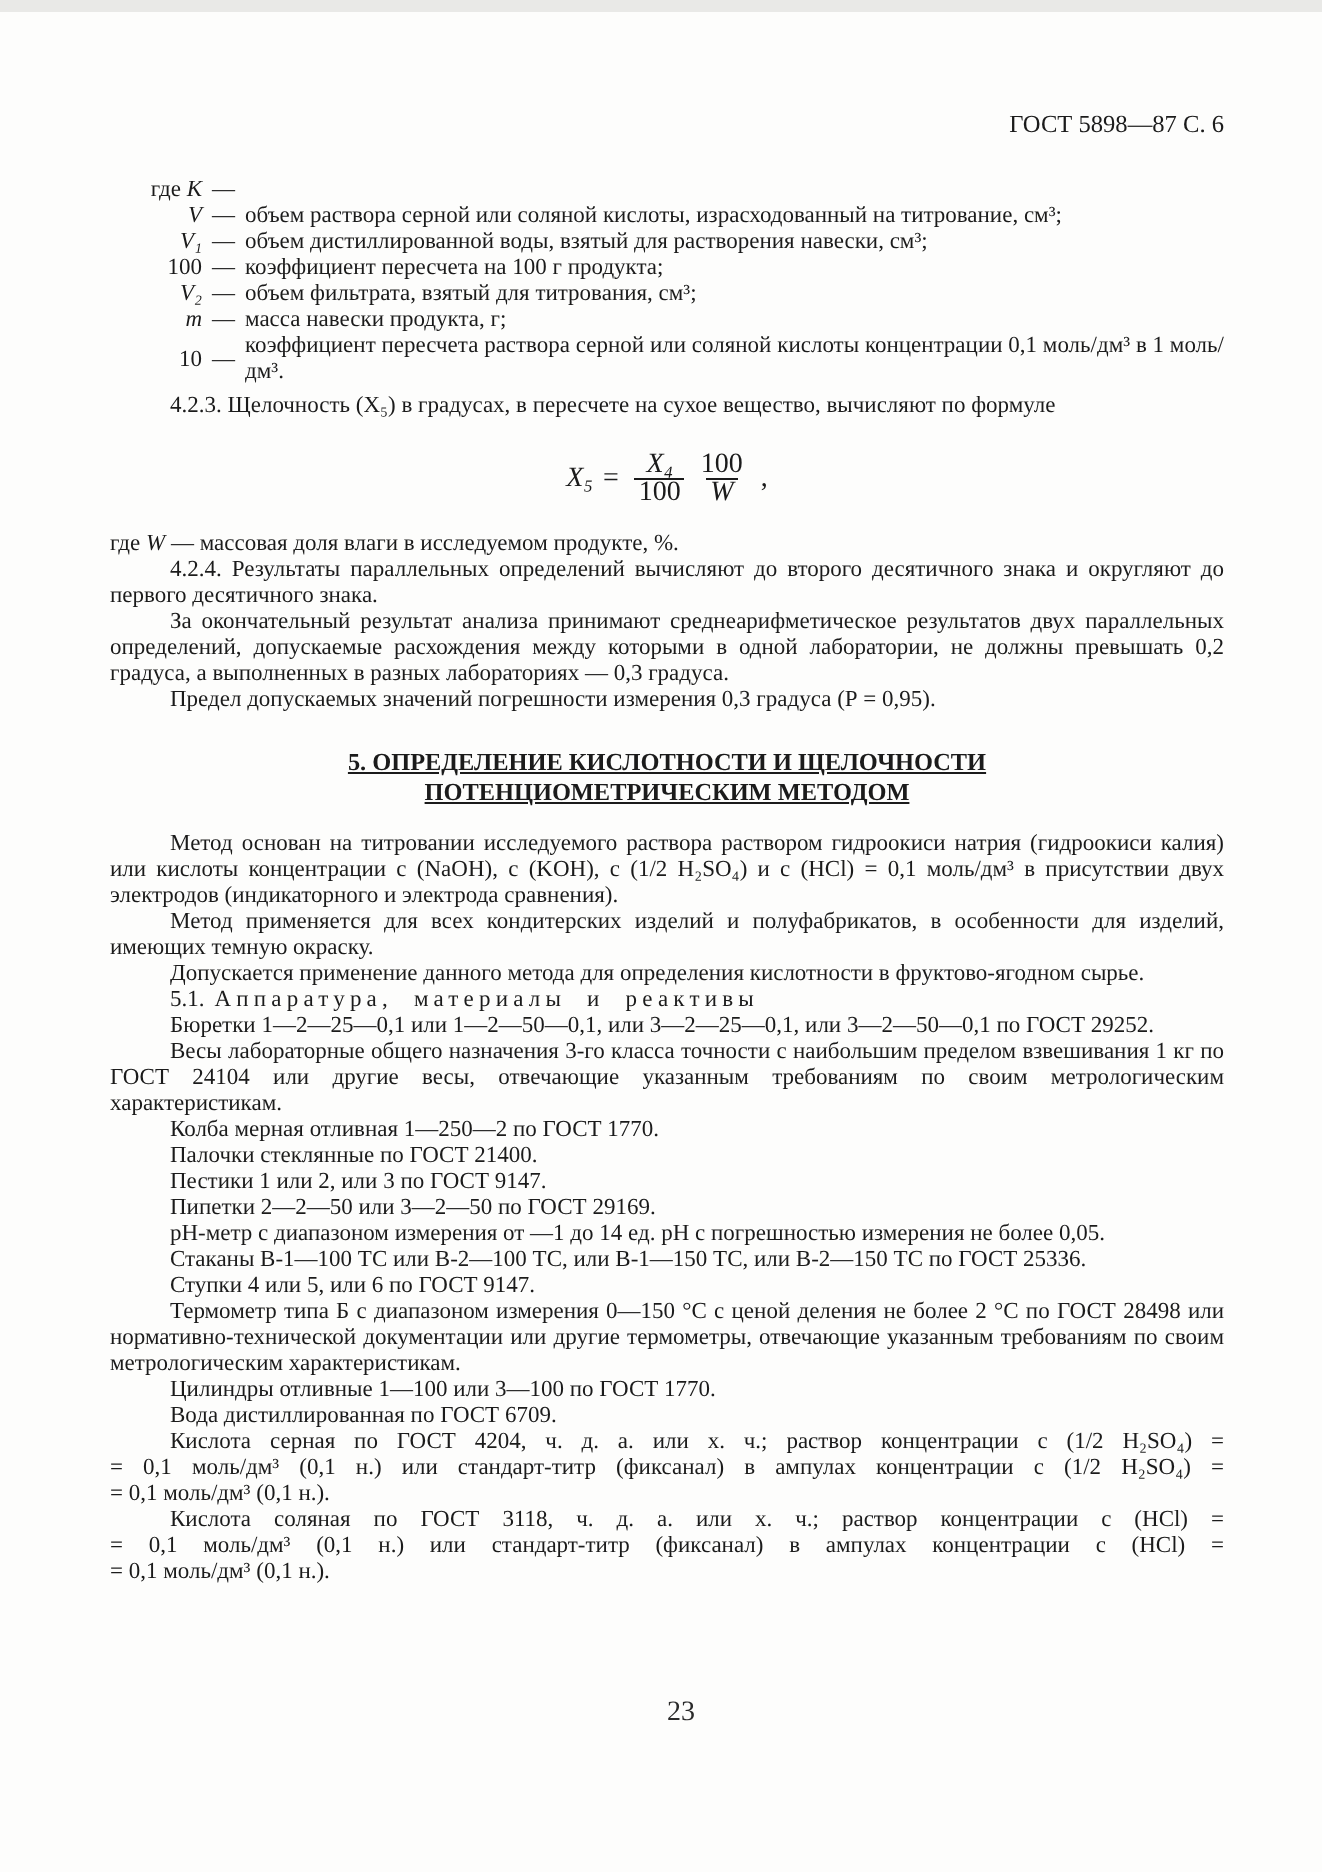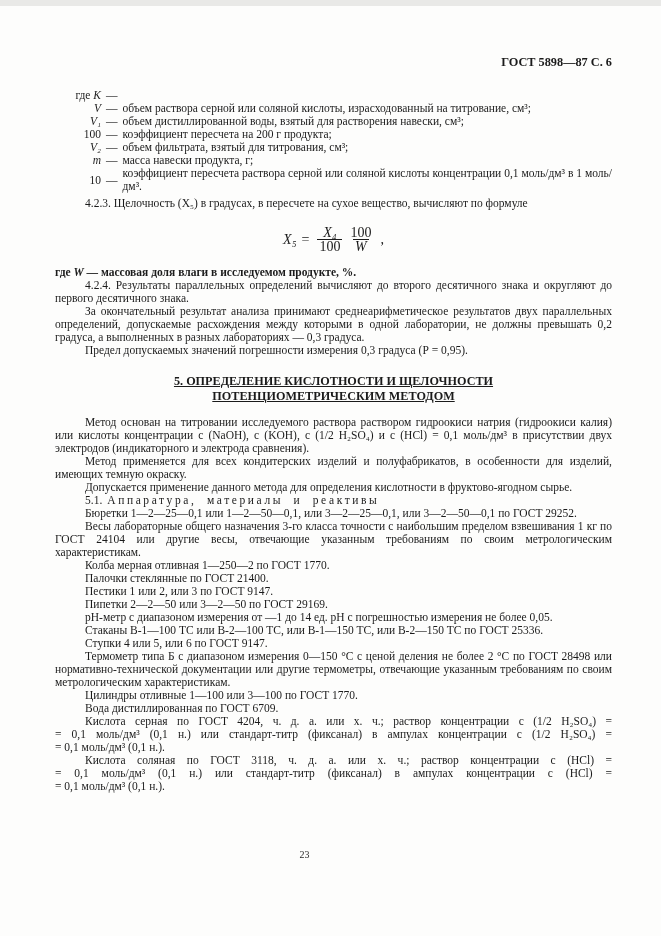--- a/index.html
+++ b/index.html
@@ -7,30 +7,30 @@
     width:661px;height:936px;background:#ffffff;overflow:hidden;
     font-family:"Liberation Serif","DejaVu Serif",serif;
     color:#1b1b1b;
   }
   .page{position:relative;width:661px;height:936px;background:#fdfdfc;}
   .scan-edge{position:absolute;top:0;left:0;width:661px;height:6px;background:#e9e9e7;}
   .content{
     position:absolute;left:55px;top:56px;width:557px;
     font-size:11.5px;line-height:13px;text-align:justify;
   }
-  .header-right{text-align:right;font-weight:bold;font-size:12.3px;margin-bottom:20px;}
+  .header-right{text-align:right;font-weight:normal;font-size:12.3px;margin-bottom:20px;}
   
   .defs{margin:0 0 2px 0;}
   .def-row{display:flex;align-items:center;}
   .def-term{flex:0 0 46px;text-align:right;white-space:nowrap;}
   .def-dash{flex:0 0 auto;padding:0 5px;}
   .def-text{flex:1;text-align:justify;}
   .var{font-style:italic;}
   .p{margin:0;text-indent:30px;}
-  .p-noindent{margin:0;text-indent:0;font-weight:bold;}
+  .p-noindent{margin:0;text-indent:0;}
   .mt4{margin-top:4px;}
   
   .formula{
     display:flex;justify-content:center;align-items:center;
     margin:16px 0 13px 0;font-size:14px;text-indent:0;
   }
   .f-eq{margin:0 5px;}
   .frac{display:inline-flex;flex-direction:column;align-items:center;margin:0 3px;line-height:13px;}
   .frac .den{border-top:1px solid #1b1b1b;padding:0 2px;}
   .frac .num{padding:0 2px;}
@@ -40,21 +40,21 @@
     text-align:center;font-weight:bold;font-size:12.2px;line-height:15px;
     margin:17px 0 12px 0;text-indent:0;text-decoration:underline;
   }
   .sub51 .spread{letter-spacing:2.6px;word-spacing:5px;margin-left:5px;}
   
   .jline{text-align:justify;text-align-last:justify;}
   .jline-first{text-indent:30px;}
   .jline-last{text-align:justify;text-align-last:left;}
   .page-number{
     position:absolute;top:849px;left:0;width:609px;
-    text-align:center;font-size:10px;color:#2a2a2a;
+    text-align:center;font-size:14px;color:#2a2a2a;padding-left:36px;
   }
 </style>
 </head>
 <body>
 
 <div class="page">
   <div class="scan-edge"></div>
 
   <div class="content">
 
@@ -71,21 +71,21 @@
         <span class="def-text">объем раствора серной или соляной кислоты, израсходованный на титрование, см³;</span>
       </div>
       <div class="def-row">
         <span class="def-term var">V₁</span>
         <span class="def-dash">—</span>
         <span class="def-text">объем дистиллированной воды, взятый для растворения навески, см³;</span>
       </div>
       <div class="def-row">
         <span class="def-term">100</span>
         <span class="def-dash">—</span>
-        <span class="def-text">коэффициент пересчета на 200 г продукта;</span>
+        <span class="def-text">коэффициент пересчета на 100 г продукта;</span>
       </div>
       <div class="def-row">
         <span class="def-term var">V₂</span>
         <span class="def-dash">—</span>
         <span class="def-text">объем фильтрата, взятый для титрования, см³;</span>
       </div>
       <div class="def-row">
         <span class="def-term var">m</span>
         <span class="def-dash">—</span>
         <span class="def-text">масса навески продукта, г;</span>

